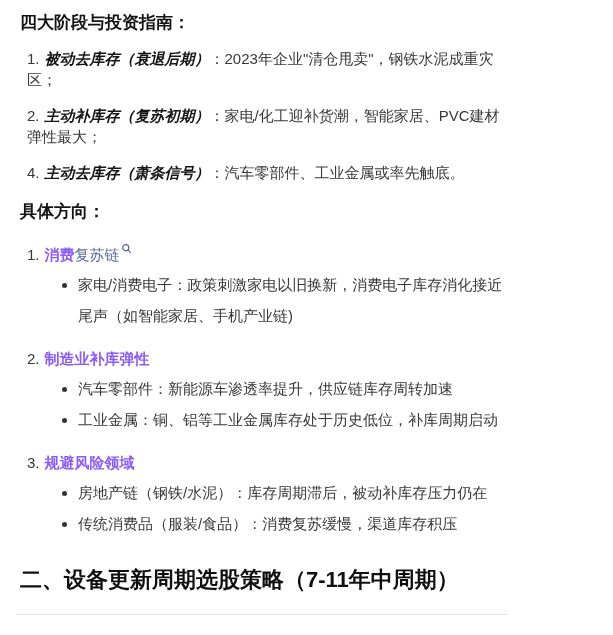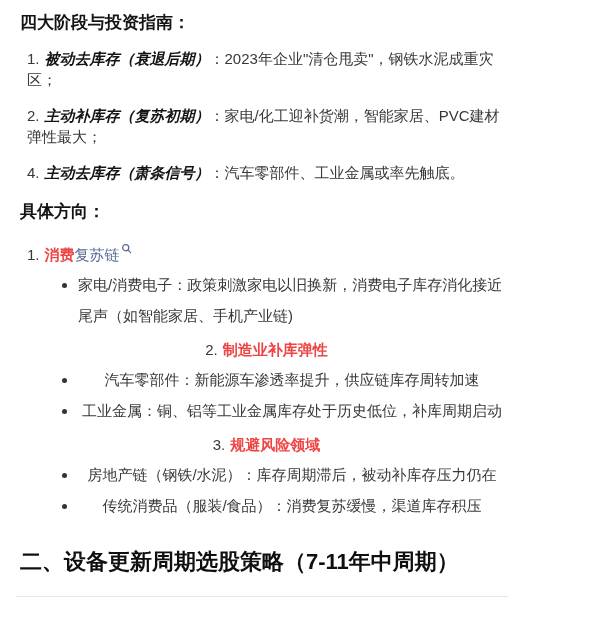--- a/index.html
+++ b/index.html
@@ -12,22 +12,22 @@
 
   .h3{font-size:17px;line-height:22px;font-weight:700;color:#141414;margin:2px 0 14px 0;}
   .h3.direction{margin-top:18px;margin-bottom:20px;}
 
   .num-item{font-size:15px;line-height:21px;margin:0 0 15px 7px;}
   .num-item .num{margin-right:5px;}
   .num-item b{color:#141414;font-weight:700;font-style:italic;}
 
   .group-title{font-size:15px;line-height:21px;margin:0 0 4px 7px;}
   .group-title .num{margin-right:5px;}
-  .group-title b{color:#ef4444;font-weight:700;}
-  .group + .group{margin-top:8px;text-align:center;}
+  .group-title b{color:#8b5cf6;font-weight:700;}
+  .group + .group{margin-top:17px;}
 
   a.ref-link{color:#576b95;text-decoration:none;cursor:pointer;}
   .search-sup{display:inline-block;vertical-align:6px;margin-left:1px;line-height:0;cursor:pointer;}
 
   ul.bullets{list-style:none;margin:2px 0 0 0;padding:0 0 0 58px;}
   ul.bullets li{position:relative;font-size:15px;line-height:31px;}
   ul.bullets li::before{
     content:"";position:absolute;left:-16px;top:14px;
     width:5px;height:5px;border-radius:50%;background:#333;
   }

